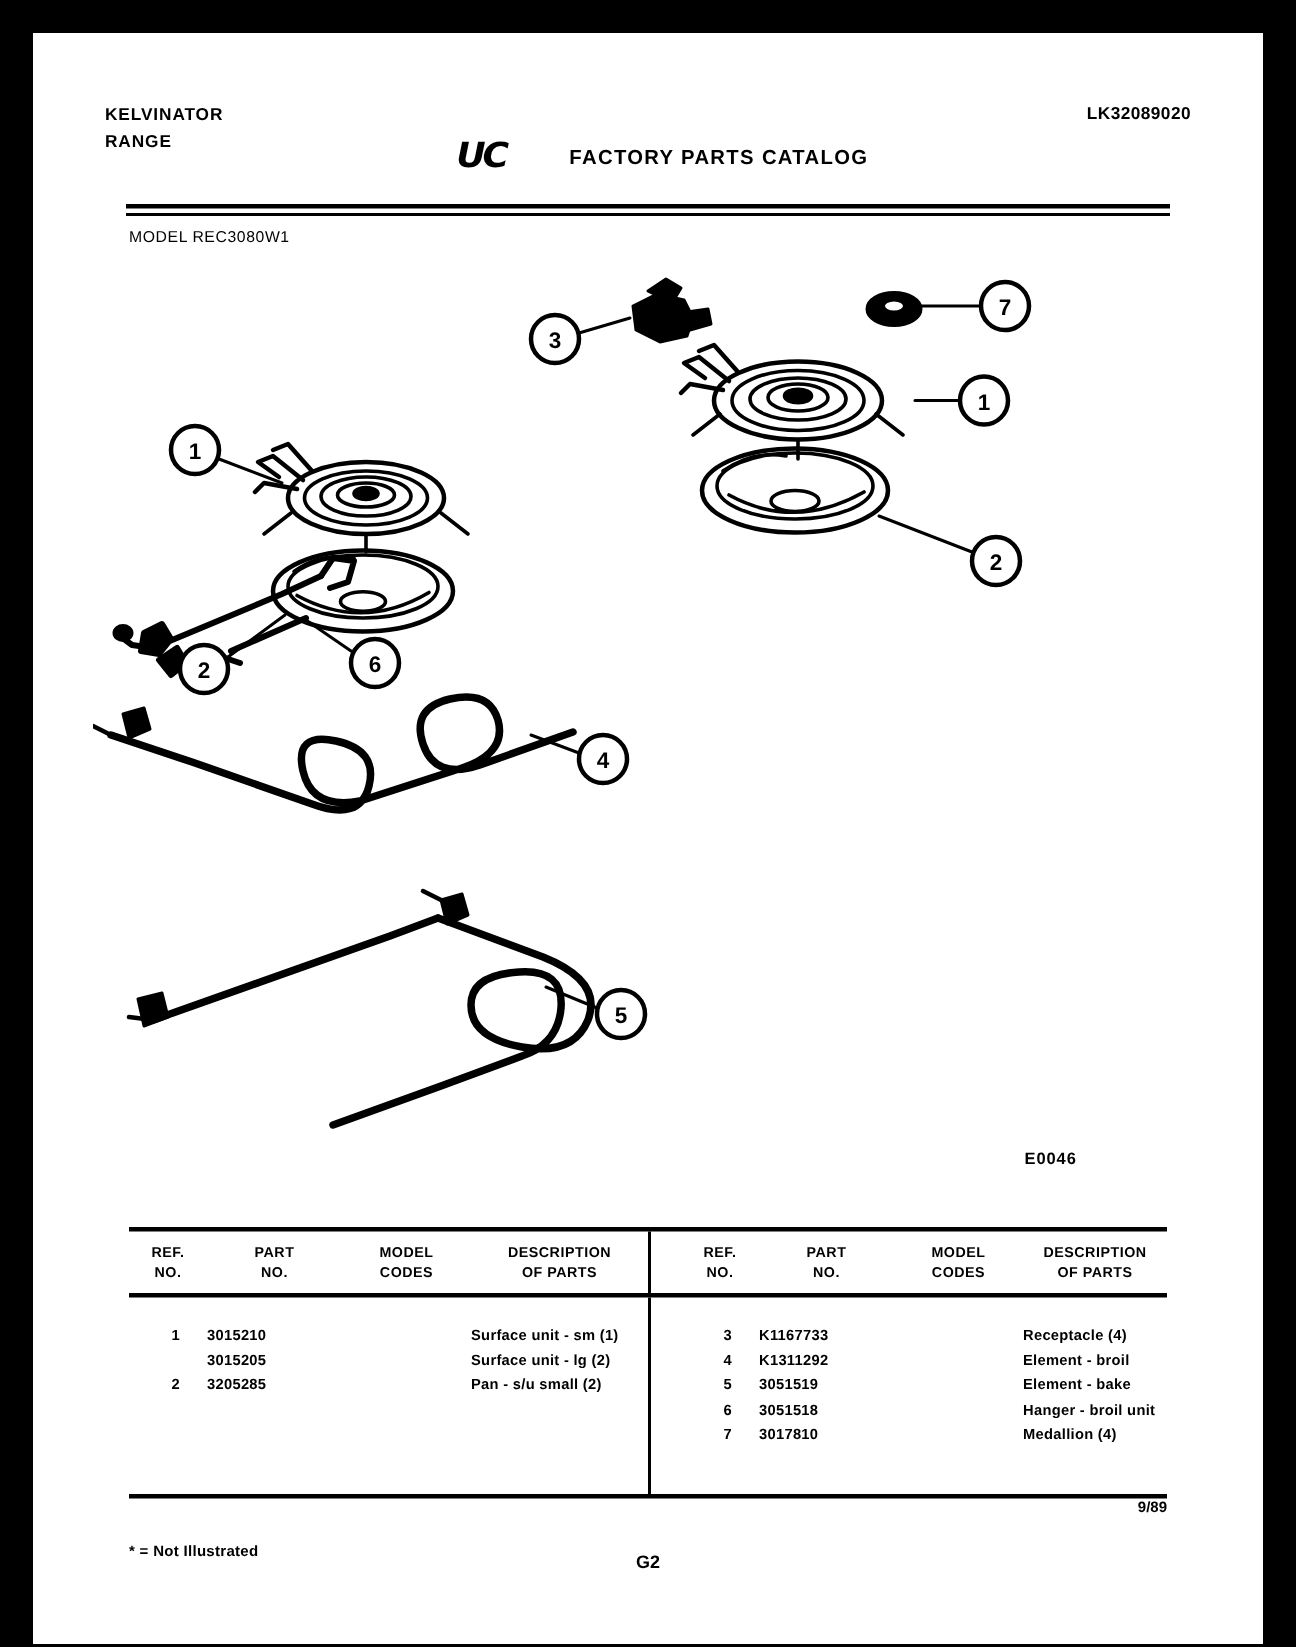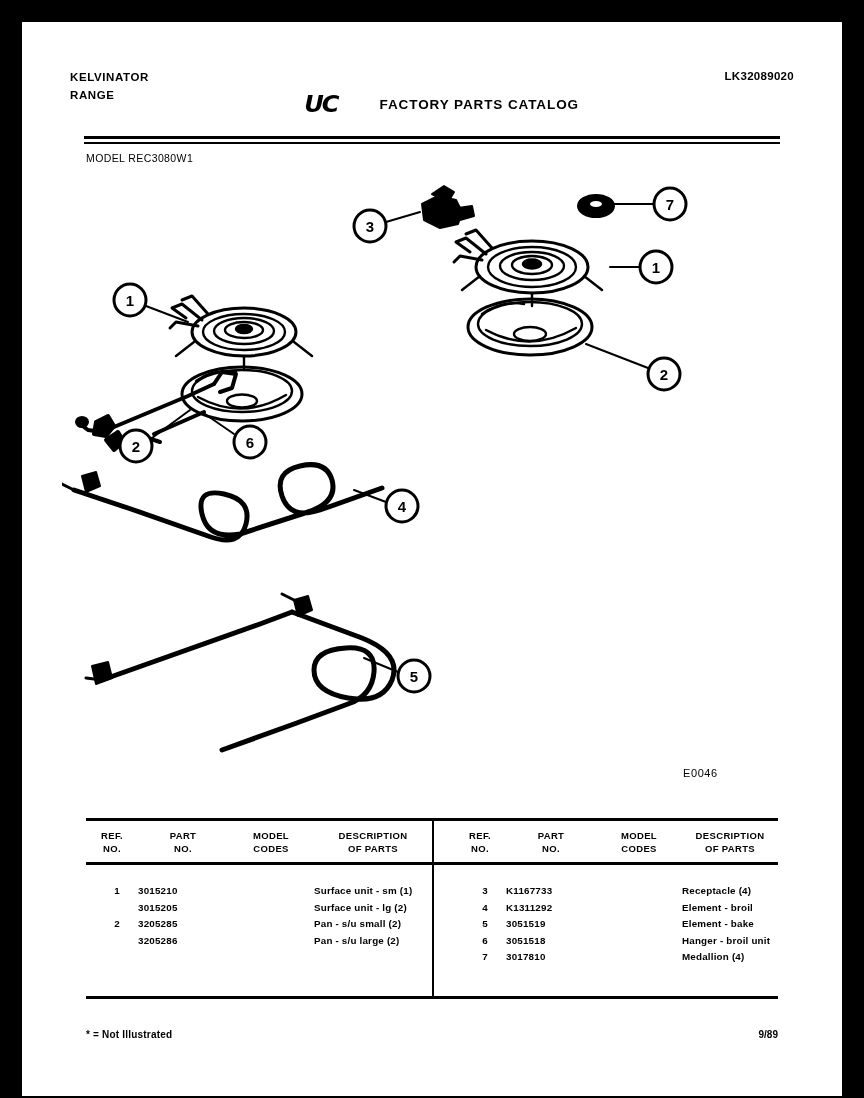--- a/index.html
+++ b/index.html
@@ -113,21 +113,21 @@
     width: 740px;
     height: 640px;
   }
   .diagram svg { display: block; }
 
   .drawing-code {
     position: absolute;
     left: 645px;
     top: 745px;
     font-size: 11px;
-    font-weight: normal;
+    font-weight: bold;
     letter-spacing: 0.6px;
     color: #000;
     padding-left: 16px;
   }
 
   
   .parts-table {
     position: absolute;
     left: 64px;
     top: 796px;
@@ -197,21 +197,21 @@
     right: 0;
     top: 1012px;
     text-align: center;
     font-size: 12px;
     font-weight: bold;
     color: #000;
   }
   .footer-date {
     position: absolute;
     right: 64px;
-    top: 1007px;
+    top: 978px;
     font-size: 10px;
     font-weight: bold;
     color: #000;
   }
 </style>
 </head>
 <body>
 
 <div class="page-frame">
   <div class="page">
@@ -459,26 +459,20 @@
                 <div class="col-part">3015205</div>
                 <div class="col-model">&nbsp;</div>
                 <div class="col-desc">Surface unit - lg (2)</div>
               </div>
               <div class="data-row">
                 <div class="col-ref">2</div>
                 <div class="col-part">3205285</div>
                 <div class="col-model">&nbsp;</div>
                 <div class="col-desc">Pan - s/u small (2)</div>
               </div>
-              <div class="data-row">
-                <div class="col-ref">&nbsp;</div>
-                <div class="col-part">3205286</div>
-                <div class="col-model">&nbsp;</div>
-                <div class="col-desc">Pan - s/u large (2)</div>
-              </div>
             </div>
         </div>
         <div class="tbl-half right">
           <div class="body-rows" id="right-rows">
               <div class="data-row">
                 <div class="col-ref">3</div>
                 <div class="col-part">K1167733</div>
                 <div class="col-model">&nbsp;</div>
                 <div class="col-desc">Receptacle (4)</div>
               </div>
@@ -507,16 +501,17 @@
                 <div class="col-desc">Medallion (4)</div>
               </div>
             </div>
         </div>
       </div>
 
       <div class="tbl-rule-bot"></div>
     </div>
 
     <div class="footer-note">* = Not Illustrated</div>
+    <div class="footer-page">G2</div>
     <div class="footer-date">9/89</div>
 
   </div>
 </div>
 
 </body></html>

